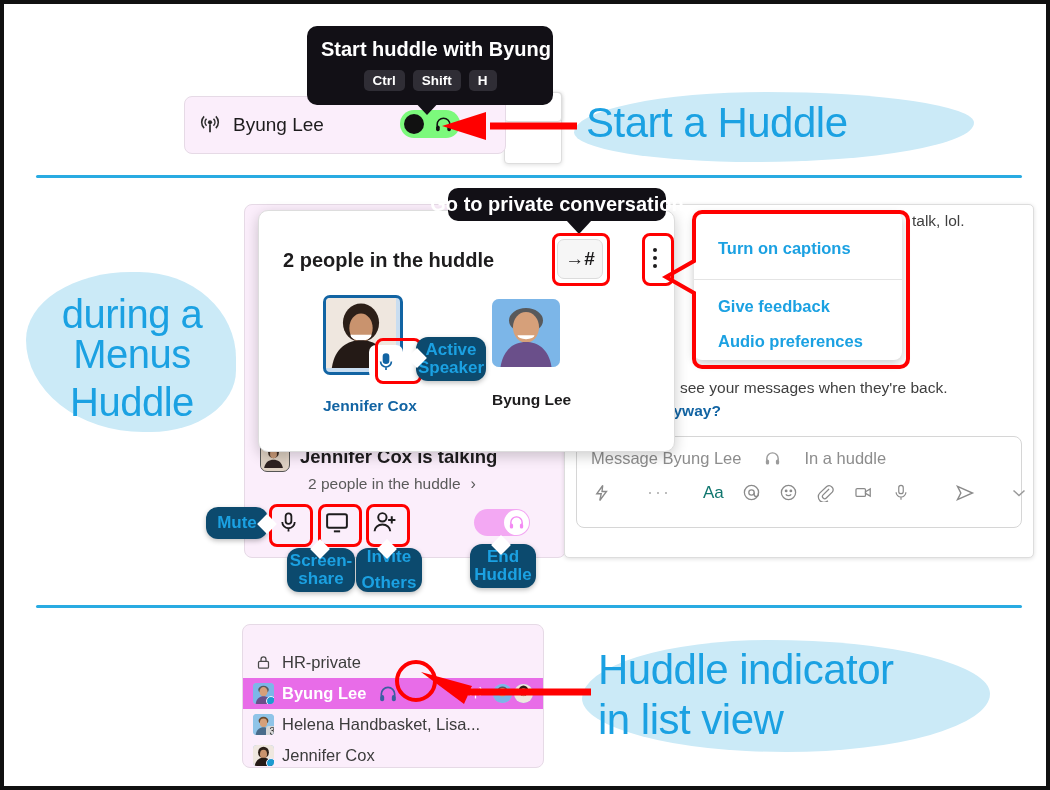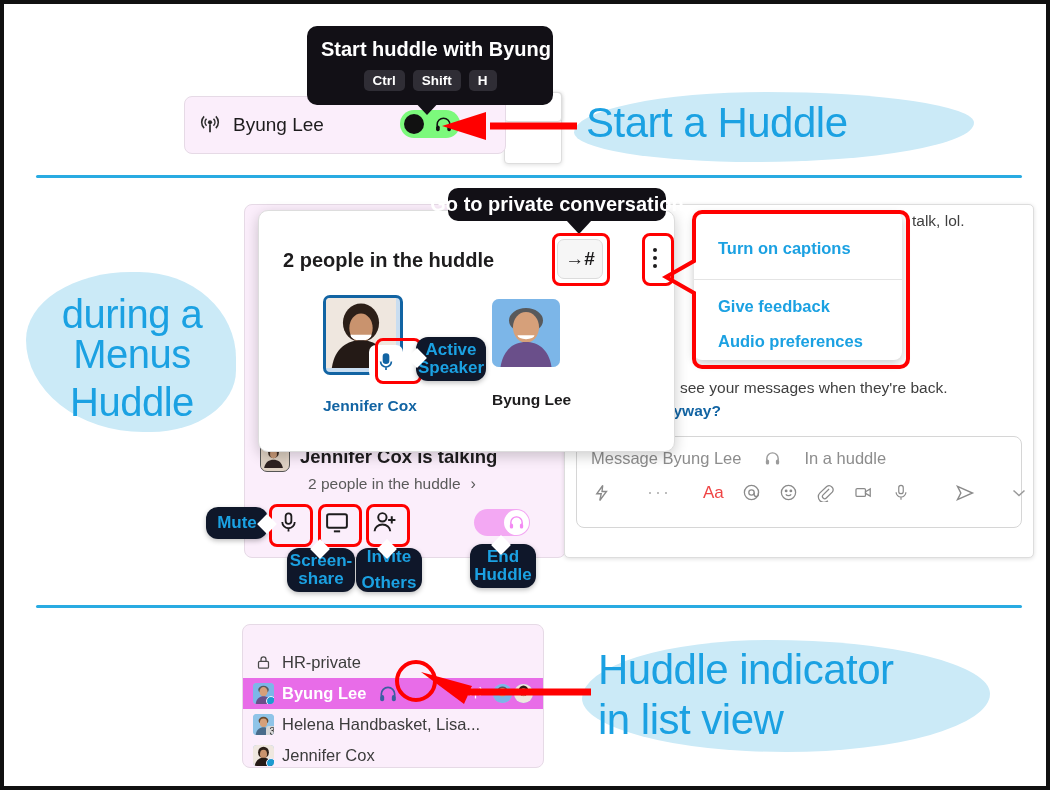--- a/index.html
+++ b/index.html
@@ -101,21 +101,21 @@
     border-radius: 5px;
     font-size: 13.5px;
     padding: 3px 9px;
     color: #ffffff;
     font-weight: bold;
   }
 
   
   .callout {
     position: absolute;
-    background: #0f172a;
+    background: #0c4a6e;
     border-radius: 12px;
     box-shadow: 0 2px 5px rgba(0,0,0,0.25);
     color: #1ba1e2;
     font-weight: bold;
     font-size: 17px;
     line-height: 1.05;
     text-align: center;
     display: flex; align-items: center; justify-content: center;
     z-index: 7;
     box-sizing: border-box;
@@ -287,21 +287,21 @@
       <span>In a huddle</span>
     </div>
     <div class="msg-icons" style="padding:14px 0 0 16px;">
       <span class="ico">
         <svg width="18" height="18" viewBox="0 0 24 24" fill="none" stroke="#8a8a8a" stroke-width="1.8">
             <path d="M13 2 5 13h6l-2 9 9-12h-6z"></path>
           </svg>
       </span>
       <span style="width:1px;height:18px;background:#dcdcdc;"></span>
       <span class="ico" style="color:#b4b4b4;font-size:18px;letter-spacing:2px;">···</span>
-      <span class="ico" style="color:#ef4444;font-size:17px;margin-left:14px;">Aa</span>
+      <span class="ico" style="color:#0f766e;font-size:17px;margin-left:14px;">Aa</span>
       <span class="ico">
         <svg width="19" height="19" viewBox="0 0 24 24" fill="none" stroke="#8a8a8a" stroke-width="1.6">
             <circle cx="12" cy="12" r="9"></circle>
             <circle cx="12" cy="12" r="3.4"></circle>
             <path d="M15.4 12v2.4a2.6 2.6 0 0 0 5.2 0V12"></path>
           </svg>
       </span>
       <span class="ico">
         <svg width="19" height="19" viewBox="0 0 24 24" fill="none" stroke="#8a8a8a" stroke-width="1.6">
             <circle cx="12" cy="12" r="9"></circle>

